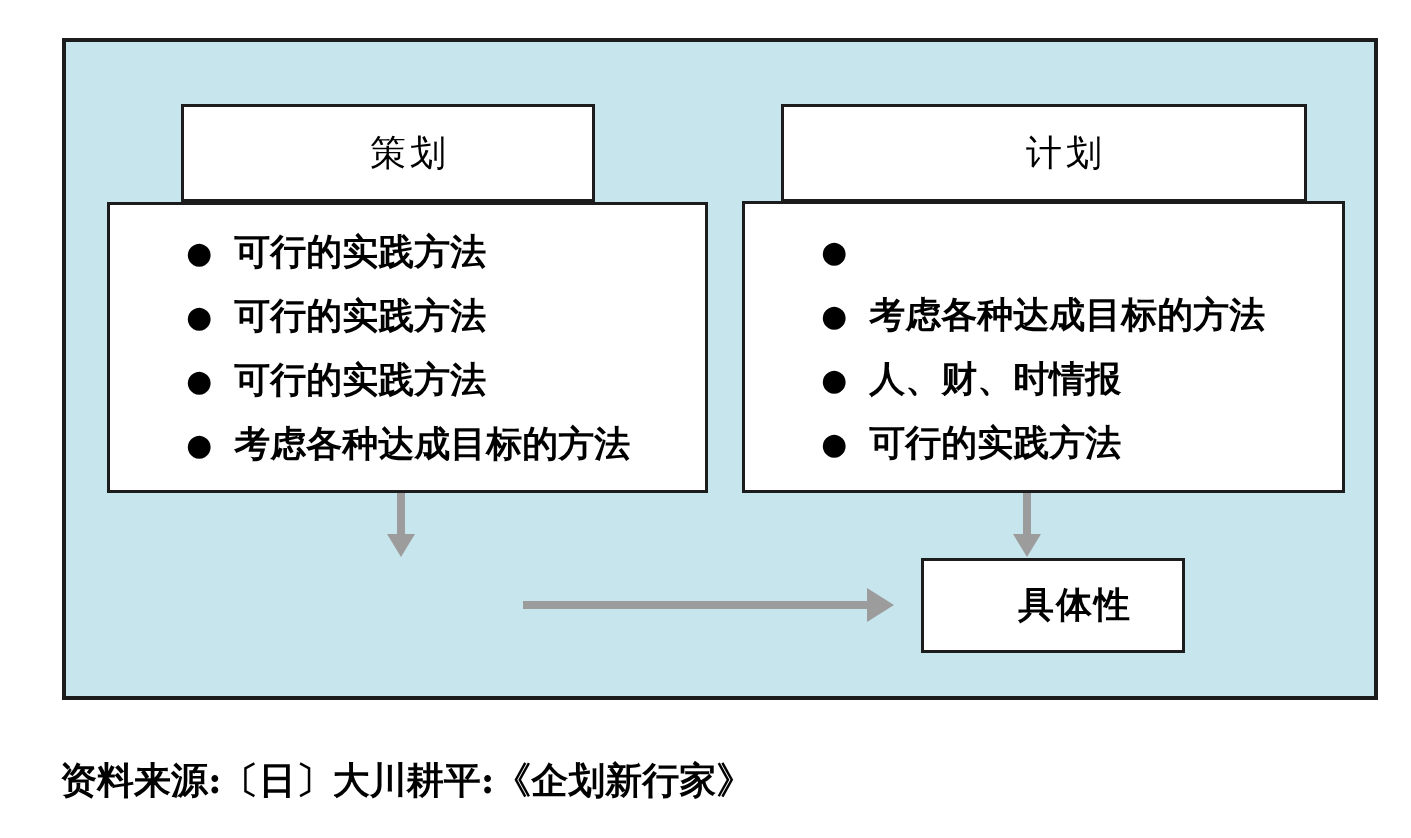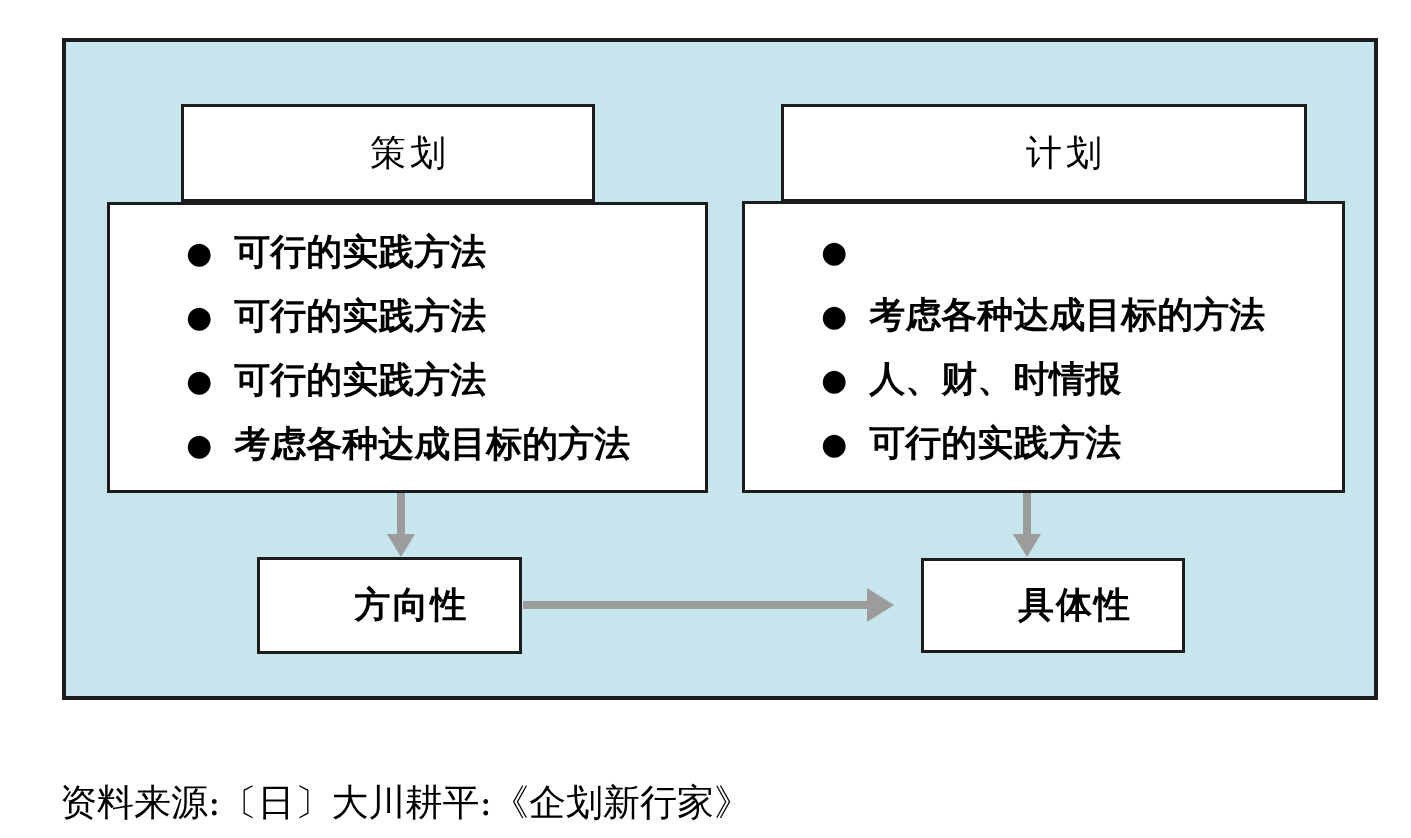--- a/index.html
+++ b/index.html
@@ -68,22 +68,22 @@
     left:457px;top:559px;width:345px;
   }
   .arrow-head-h{
     position:absolute;width:0;height:0;
     border-top:17px solid transparent;
     border-bottom:17px solid transparent;
     border-left:27px solid var(--arrow,#9c9c9c);
     left:801px;top:546px;
   }
   .caption{
-    position:absolute;left:60px;top:778px;
-    font-size:37px;font-weight:400;
+    position:absolute;left:60px;top:756px;
+    font-size:37px;font-weight:700;
     white-space:nowrap;
   }
 </style>
 </head>
 <body>
 
 <div class="screen">
 
   <div class="panel">
 
@@ -135,23 +135,20 @@
       </ul>
     </div>
 
     <div class="arrow-shaft-v shaft-v-left"></div>
     <div class="arrow-head-v head-v-left"></div>
     <div class="arrow-shaft-v shaft-v-right"></div>
     <div class="arrow-head-v head-v-right"></div>
     <div class="arrow-shaft-h"></div>
     <div class="arrow-head-h"></div>
 
-    <div class="box result result-left">
-      <span>方向性</span>
-    </div>
     <div class="box result result-right">
       <span>具体性</span>
     </div>
 
   </div>
 
   <div class="caption">资料来源:〔日〕大川耕平:《企划新行家》</div>
 
 </div>
 

